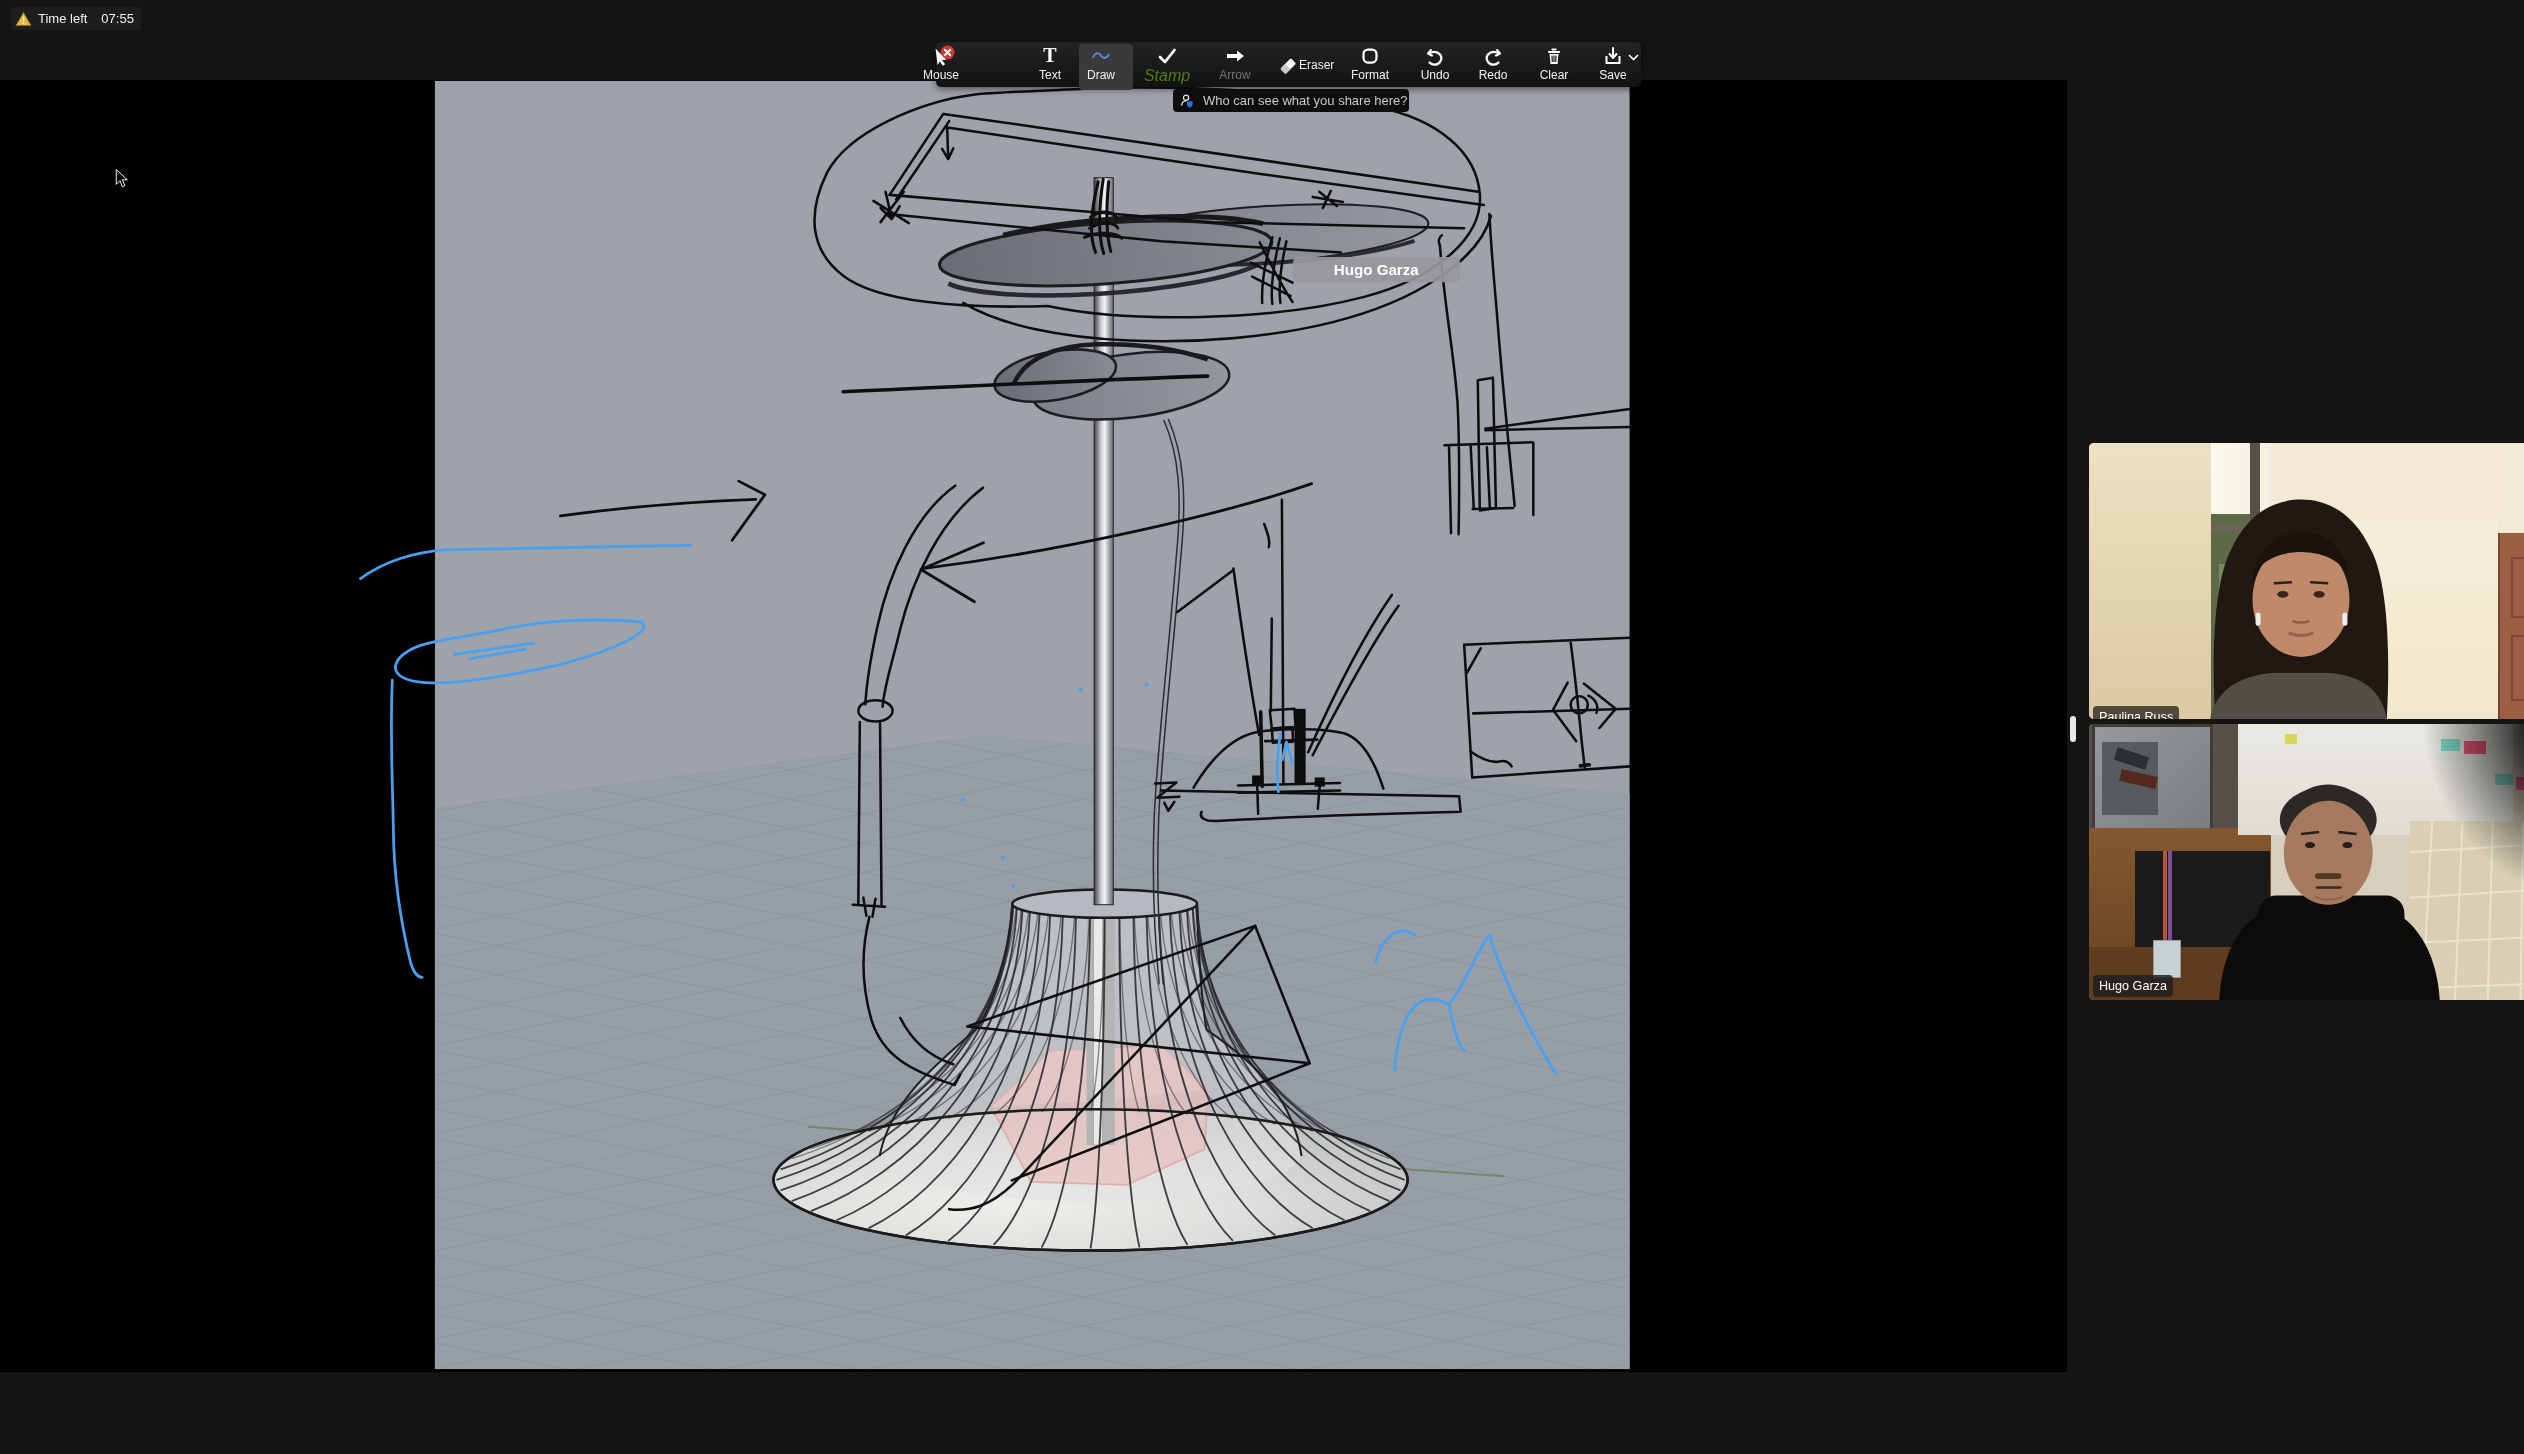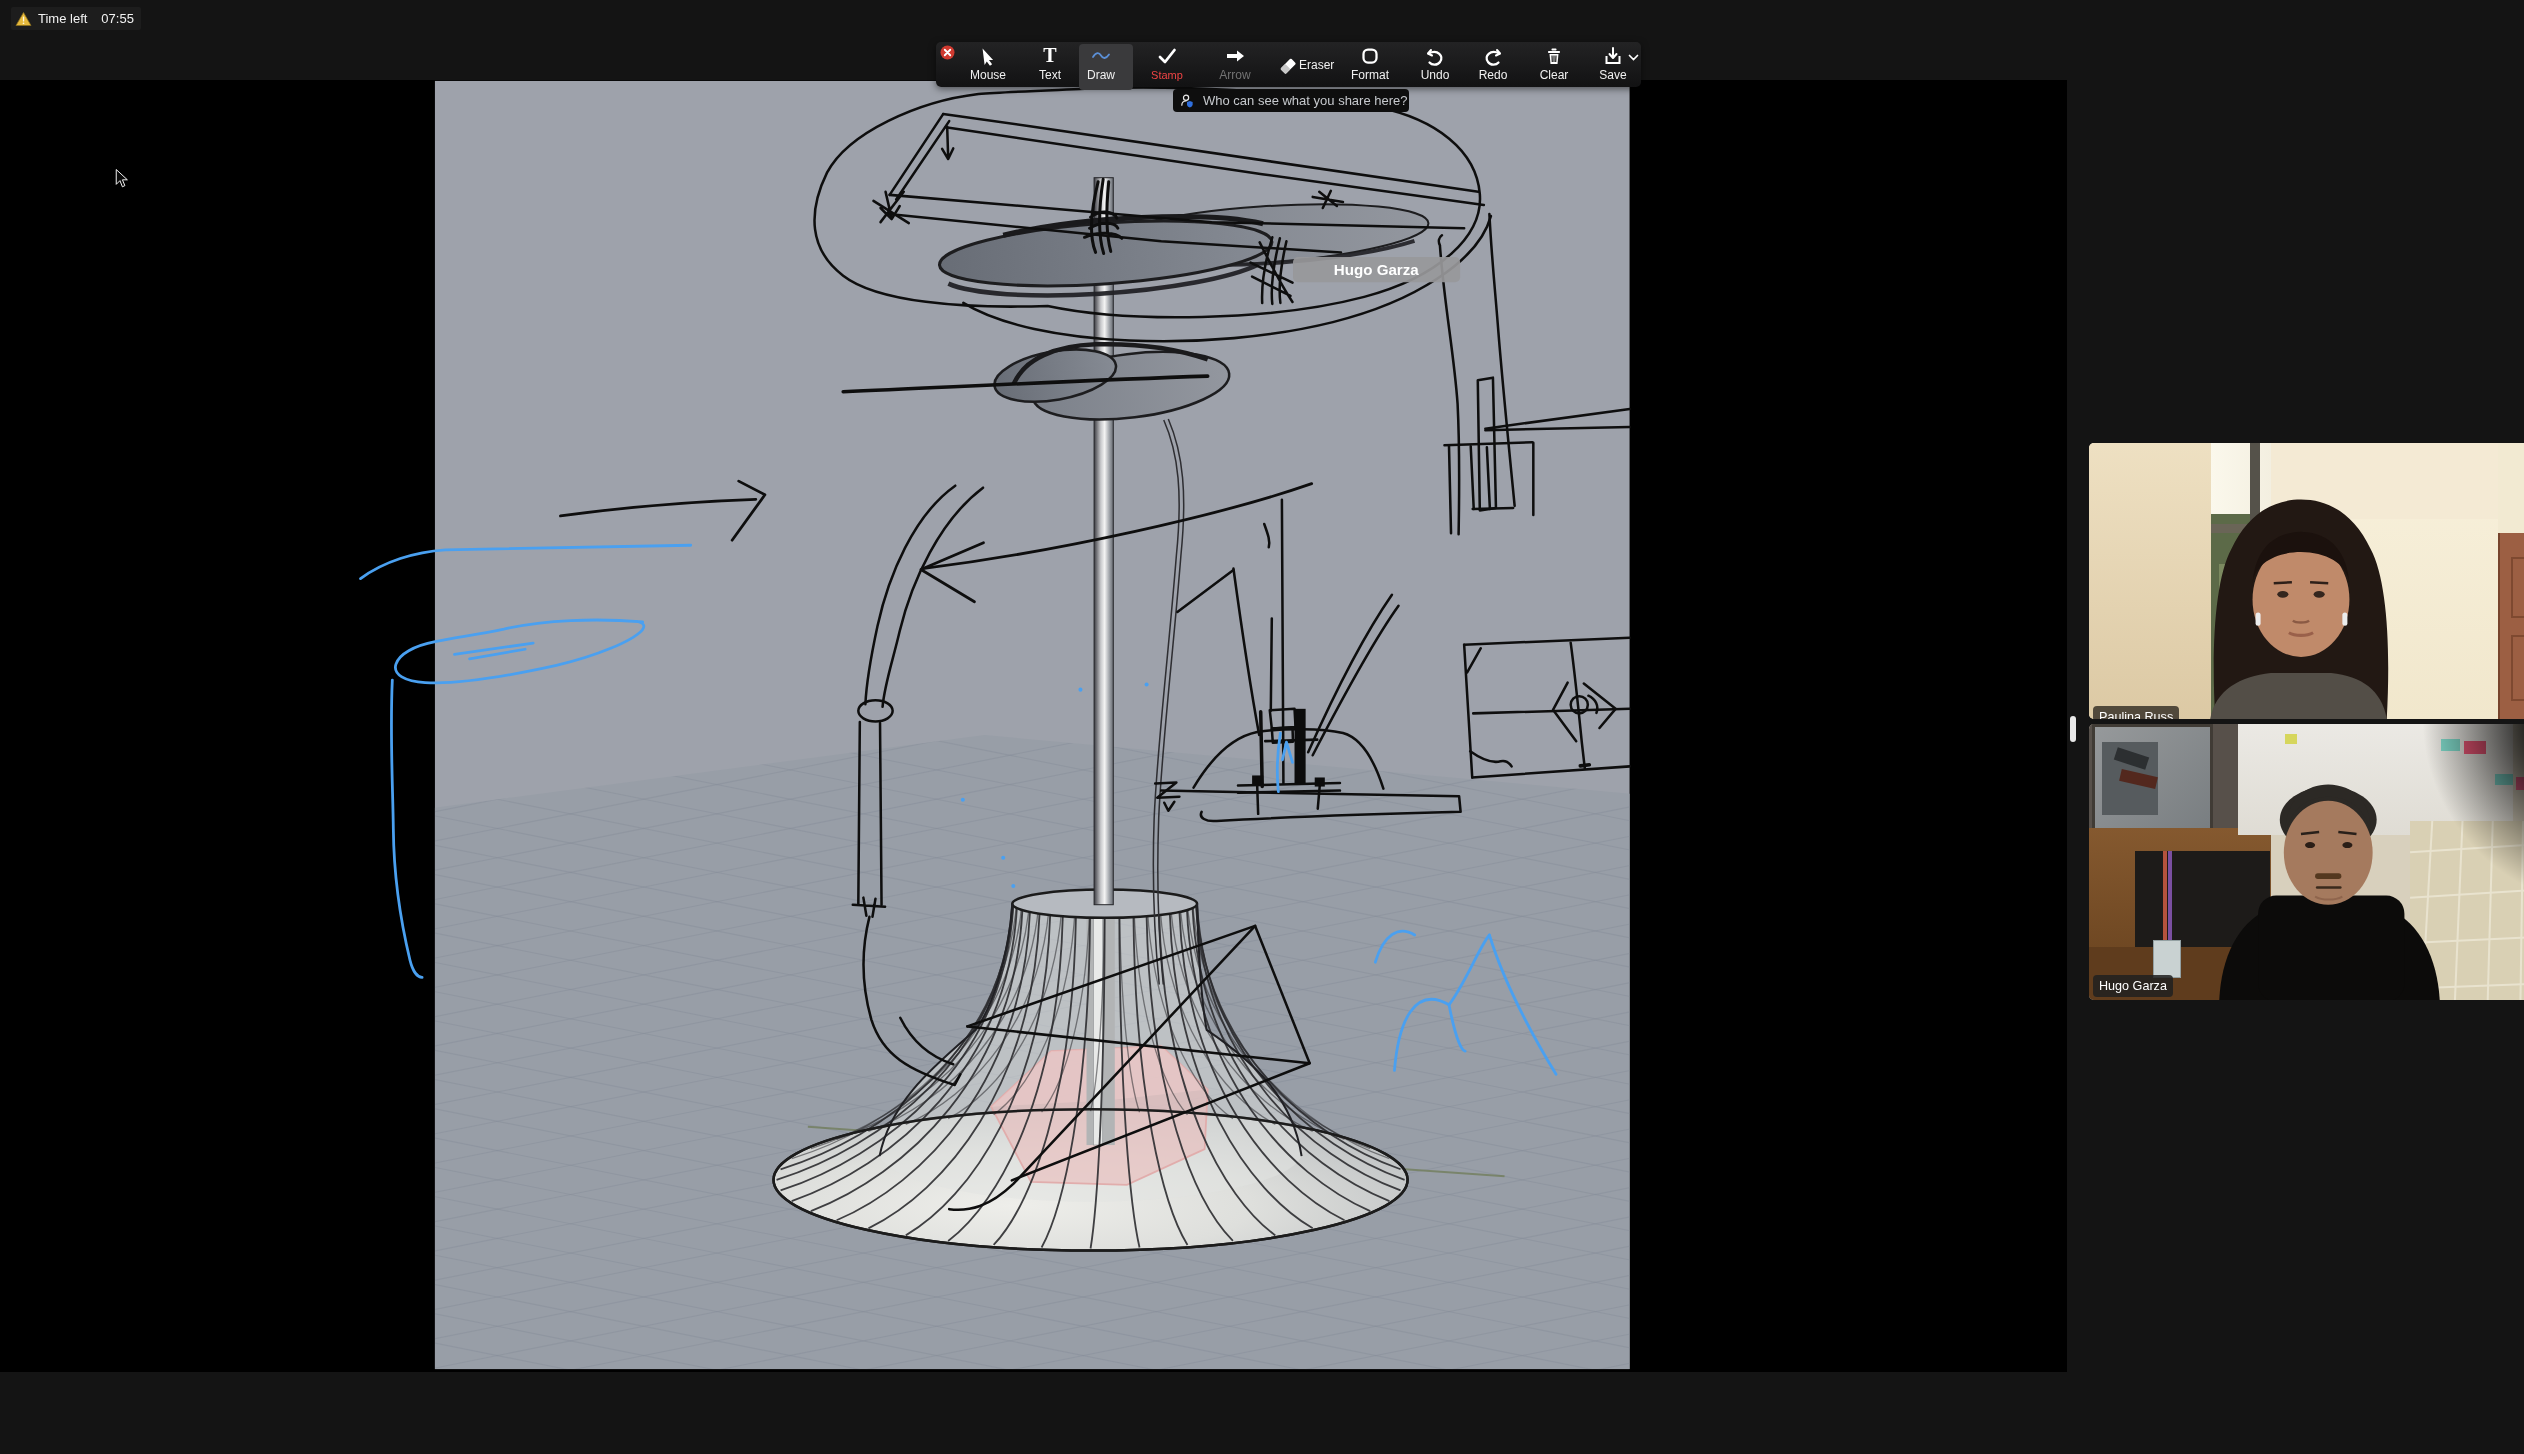--- a/index.html
+++ b/index.html
@@ -379,21 +379,21 @@
   </div>
 
   <div class="abs" style="left:936px;top:42px;width:705px;height:45px;background:linear-gradient(#232324,#121213);border-radius:5px;box-shadow:0 2px 7px rgba(0,0,0,0.5);"></div>
   <div class="abs" style="left:1079px;top:44px;width:54px;height:46px;background:#3a3a3c;border-radius:4px;"></div>
 
   <svg class="abs" style="left:940px;top:45px" width="15" height="15" viewBox="0 0 30 30">
     <circle cx="15" cy="15" r="14" fill="#cf3a30"></circle>
     <path d="M9.5,9.5 L20.5,20.5 M20.5,9.5 L9.5,20.5" stroke="#fff" stroke-width="3.6" stroke-linecap="round"></path>
   </svg>
 
-  <div class="abs" style="left:961px;top:44px;width:54px;height:43px;display:flex;flex-direction:column;align-items:center;">
+  <div class="abs" style="left:914px;top:44px;width:54px;height:43px;display:flex;flex-direction:column;align-items:center;">
       <div style="height:24px;display:flex;align-items:center;justify-content:center;">
         <svg width="22" height="22" viewBox="0 0 44 44">
           <path d="M15,5 L30,32 L22,30 L26,40 L21,42 L17,32 L11,38 Z" fill="#fff" transform="rotate(-14 22 22)"></path>
         </svg>
       </div>
       <div style="color:#f0f0f0;font-size:12px;line-height:15px;">Mouse</div>
     </div>
   <div class="abs" style="left:1023px;top:44px;width:54px;height:43px;display:flex;flex-direction:column;align-items:center;">
       <div style="height:24px;display:flex;align-items:center;justify-content:center;">
         <svg width="22" height="22" viewBox="0 0 44 44">
@@ -409,21 +409,21 @@
         </svg>
       </div>
       <div style="color:#f0f0f0;font-size:12px;line-height:15px;">Draw</div>
     </div>
   <div class="abs" style="left:1140px;top:44px;width:54px;height:43px;display:flex;flex-direction:column;align-items:center;">
       <div style="height:24px;display:flex;align-items:center;justify-content:center;">
         <svg width="22" height="22" viewBox="0 0 44 44">
           <path d="M8,24 L18,34 L37,10" fill="none" stroke="#fff" stroke-width="5.5" stroke-linecap="round" stroke-linejoin="round"></path>
         </svg>
       </div>
-      <div style="color:#ef4444;font-size:11px;line-height:15px;">Stamp</div>
+      <div style="color:#4d7c0f;font-size:16px;line-height:15px;font-style:italic;">Stamp</div>
     </div>
   <div class="abs" style="left:1208px;top:44px;width:54px;height:43px;display:flex;flex-direction:column;align-items:center;">
       <div style="height:24px;display:flex;align-items:center;justify-content:center;">
         <svg width="22" height="22" viewBox="0 0 44 44">
           <path d="M6,18 L26,18 L26,11 L40,22 L26,33 L26,26 L6,26 Z" fill="#fff"></path>
         </svg>
       </div>
       <div style="color:#737373;font-size:12px;line-height:15px;">Arrow</div>
     </div>
   <div class="abs" style="left:1277px;top:44px;width:54px;height:43px;display:flex;flex-direction:row;align-items:center;">

